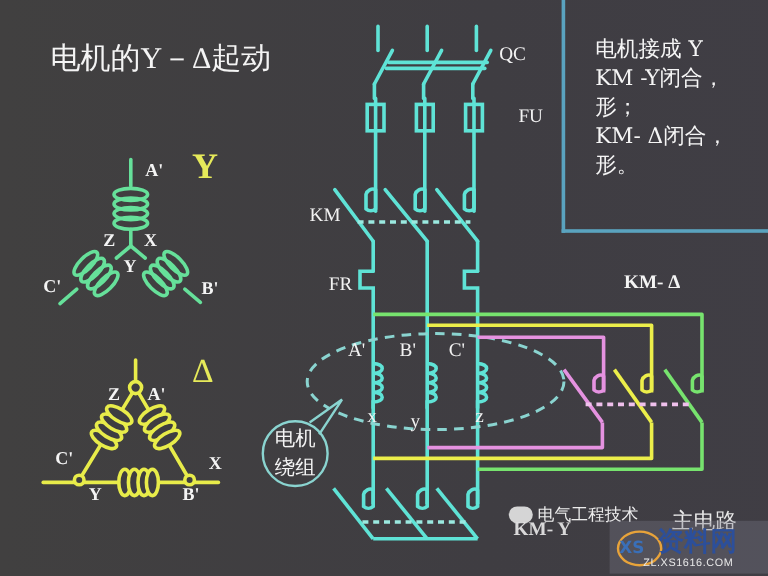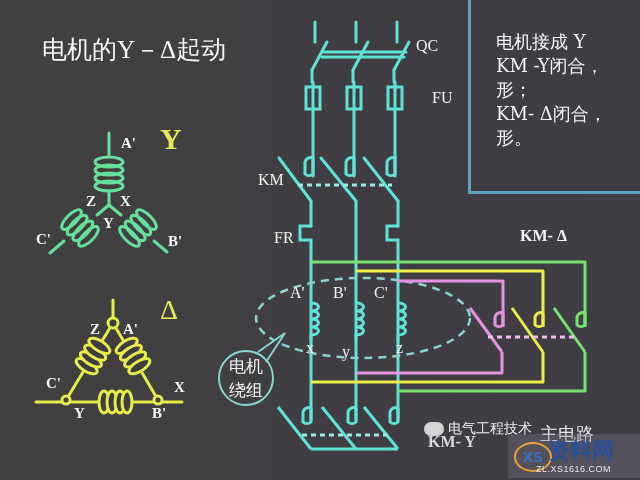--- a/index.html
+++ b/index.html
@@ -13,22 +13,22 @@
   .info-text div { white-space:nowrap; }
   .y-sym { left:160px; top:124px; font-size:30px; color:#e6ea5a; font-weight:bold; }
   .d-sym { left:160px; top:296px; font-size:28px; color:#e6ea5a; }
   .tag { font-size:15px; font-weight:bold; color:#f4f4f4; }
   .mono { font-family:"Liberation Serif","DejaVu Serif",serif; font-size:16px;text-align:right; }
   .bubble { position:absolute; left:218px; top:350px; width:56px; height:56px; border:2px solid #8ad4d0; border-radius:50%; color:#f4f4f4; font-size:17px; text-align:center; line-height:24px; padding-top:2px; box-sizing:border-box; font-family:"DejaVu Sans","Liberation Sans",sans-serif; }
   .wm { position:absolute; left:424px; top:420px; color:#ffffff; font-size:14px; font-family:"DejaVu Sans","Liberation Sans",sans-serif; opacity:0.9; }
   .wm-logo { position:absolute; left:508px; top:434px; width:132px; height:44px; background:rgba(120,120,135,0.35); }
   .wm-logo .big { position:absolute; left:40px; top:2px; font-size:22px; font-weight:bold; color:#2c4f9a; font-family:"DejaVu Sans",sans-serif; }
   .wm-logo .url { position:absolute; left:28px; top:30px; font-size:9px; color:#e8e8e8; font-family:Liberation Sans, sans-serif; letter-spacing:0.5px; }
-  .wm-logo .xs { position:absolute; left:6px; top:8px; width:34px; height:26px; border:2px solid #e8a33a; border-radius:50%; color:#3a6fb8; font-weight:bold; font-size:14px; text-align:center; line-height:26px; font-family:"DejaVu Sans",sans-serif;}
-  .ghost { position:absolute; font-size:18px; color:#e9e9e9; font-family:"DejaVu Serif",serif; }
+  .wm-logo .xs { position:absolute; left:6px; top:8px; width:34px; height:26px; border:2px solid #e8a33a; border-radius:50%; color:#3a6fb8; font-weight:bold; font-size:14px; line-height:26px; font-family:"DejaVu Sans",sans-serif;}
+  .ghost { position:absolute; font-size:18px; color:#e9e9e9; font-family:"DejaVu Serif",serif;margin-left:20px; }
 </style>
 </head>
 <body>
 
 <div id="stage">
 
   <div class="lbl title">电机的Y－Δ起动</div>
 
   <div class="info-box"></div>
   <div class="info-text">

